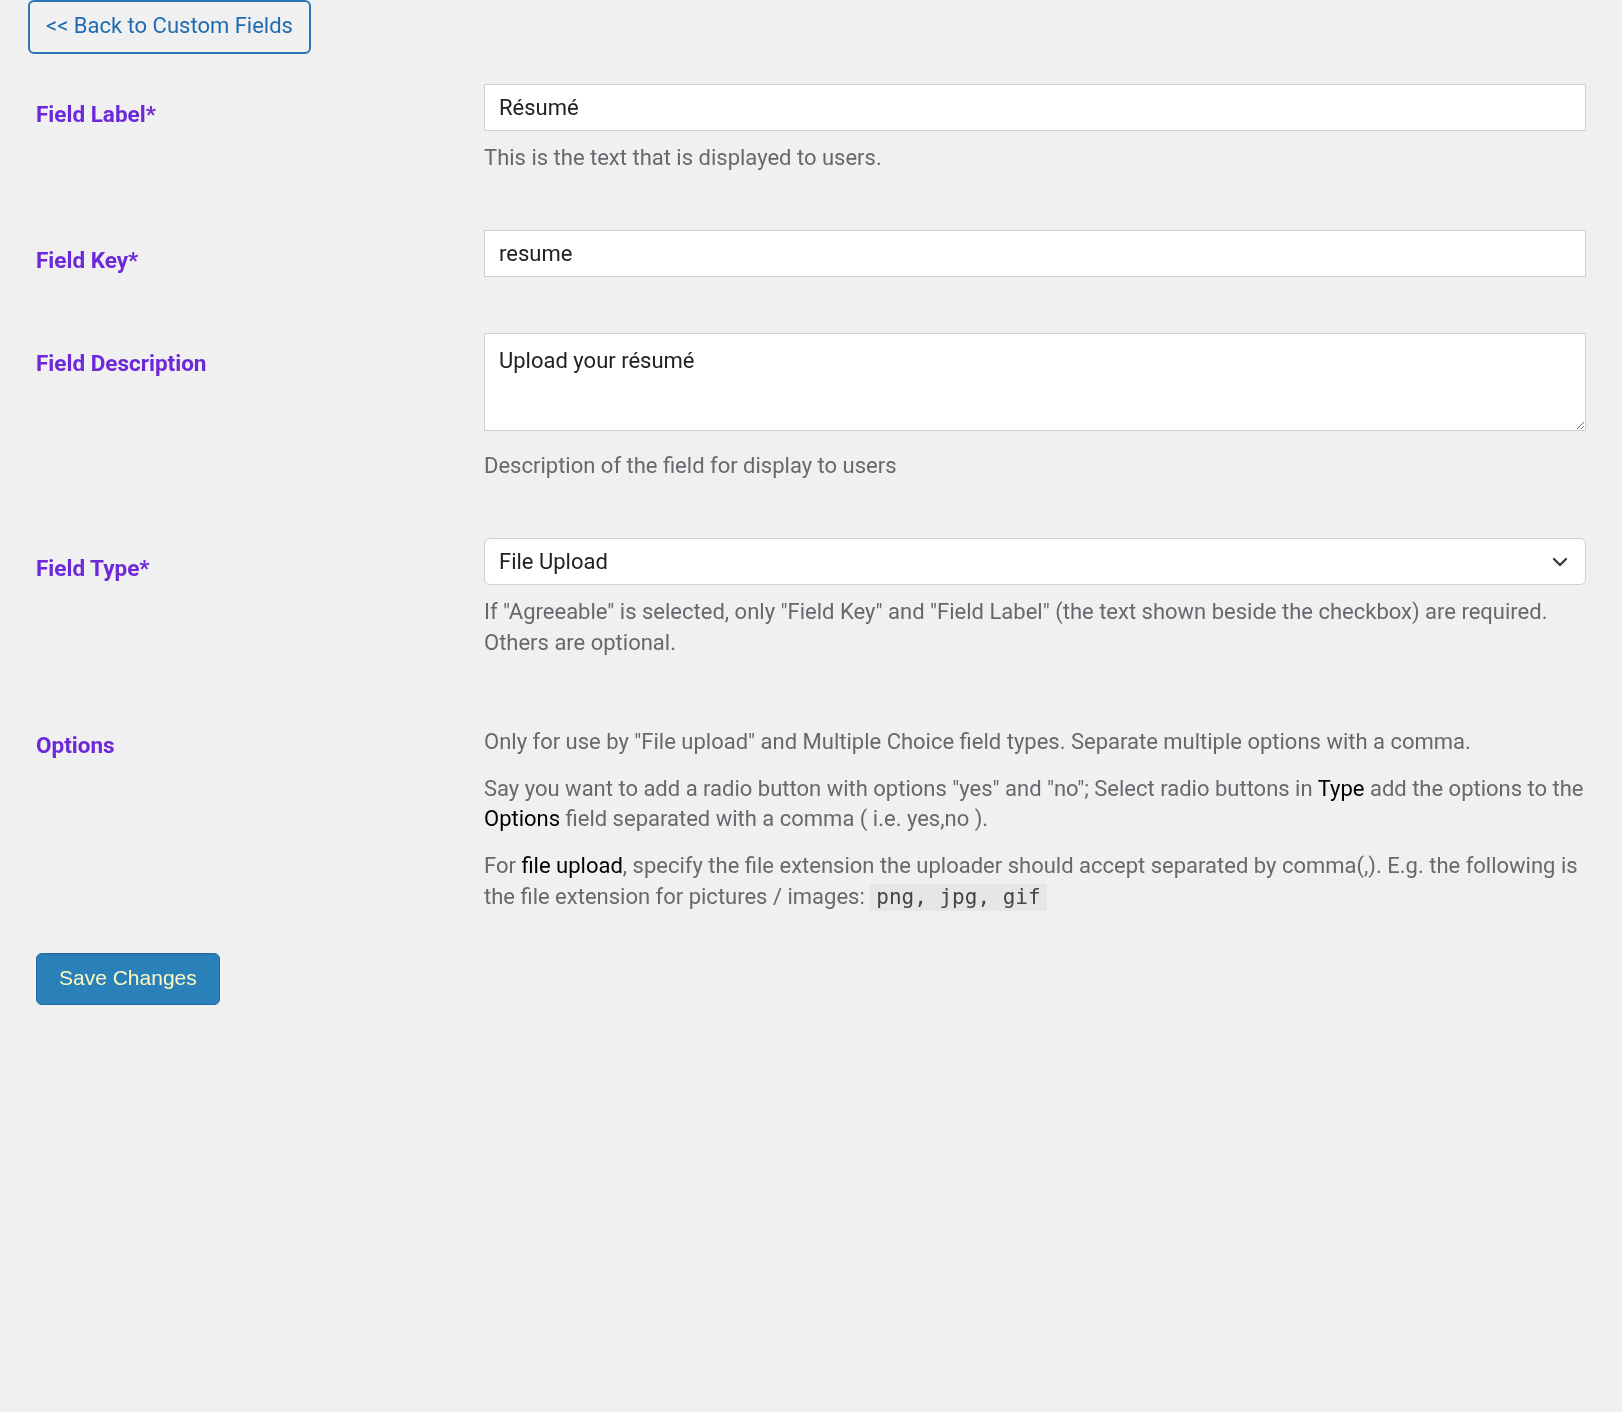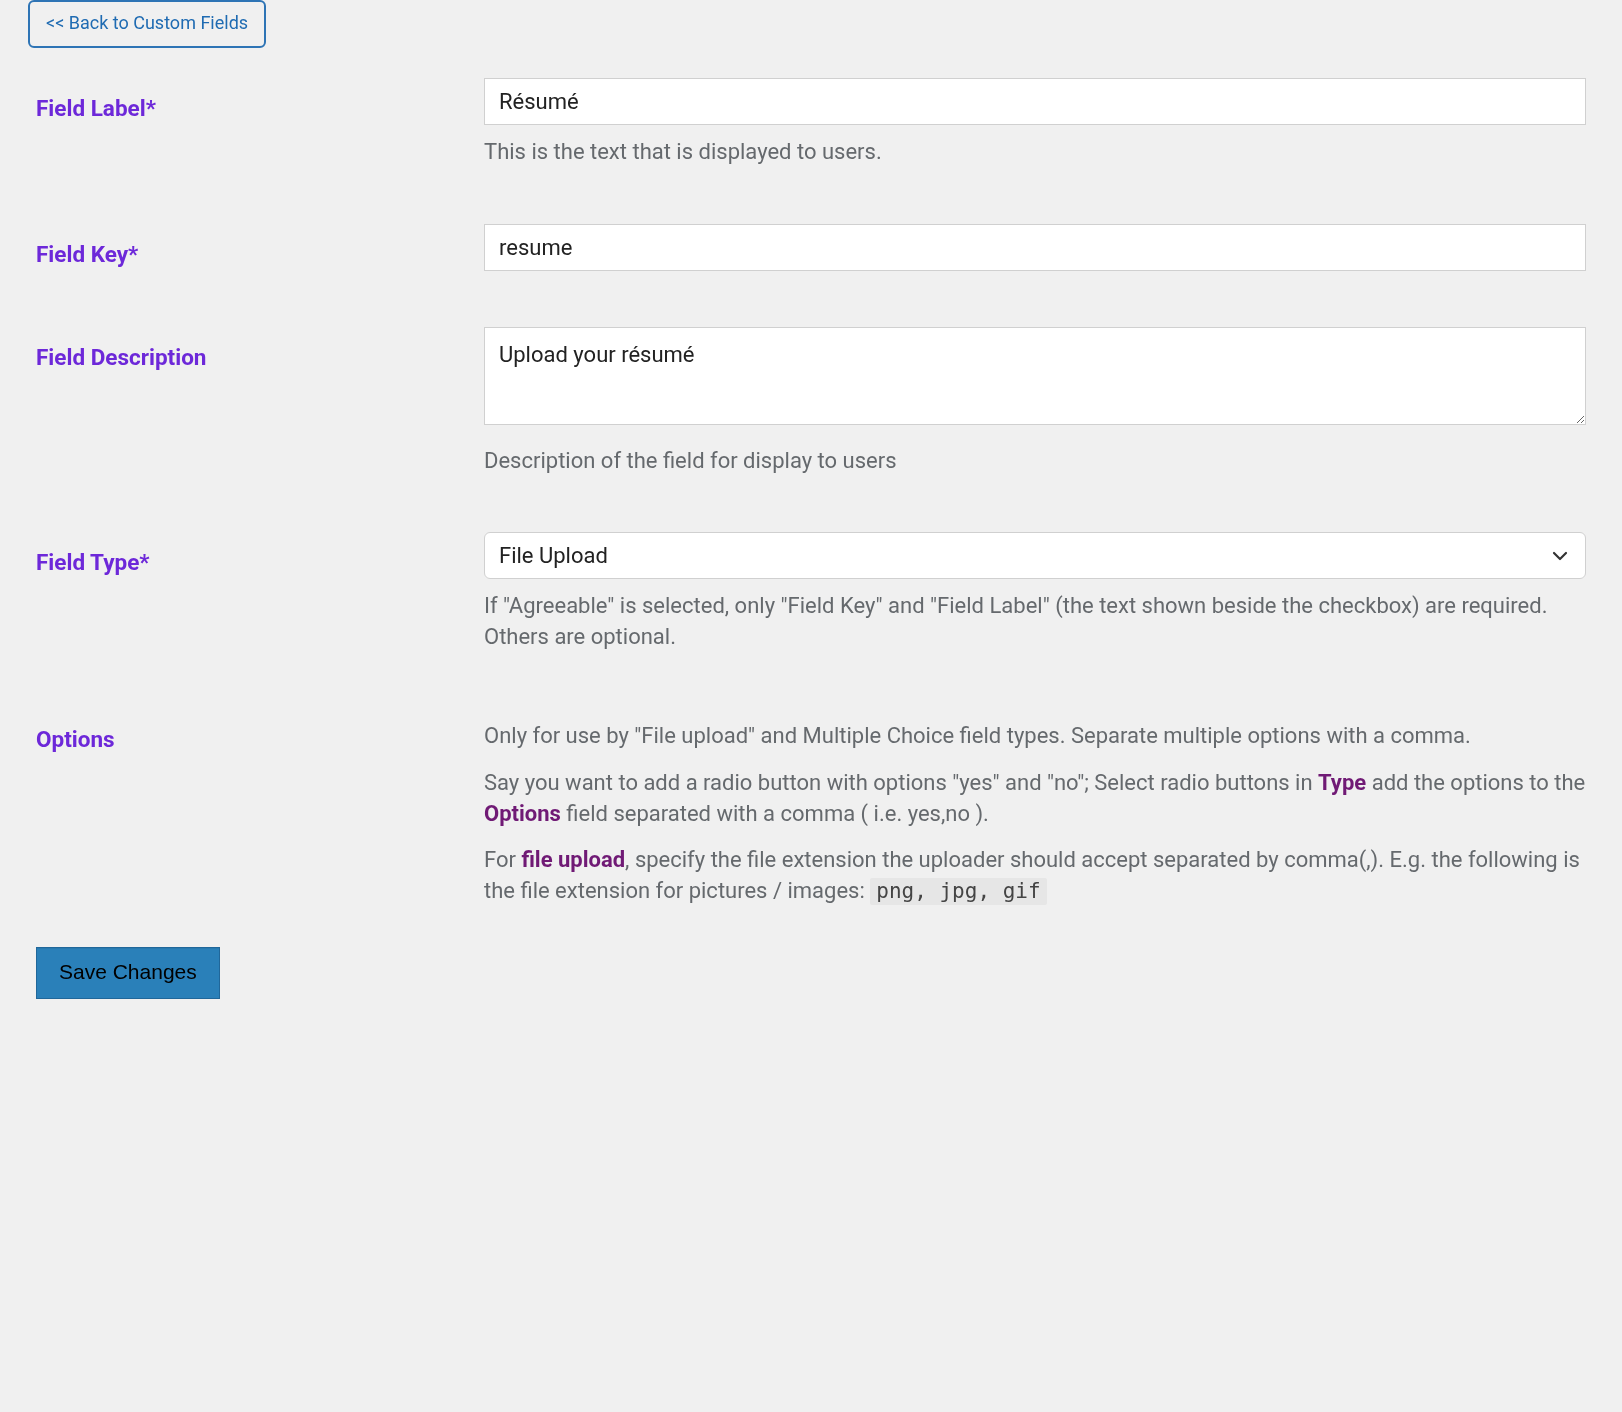--- a/index.html
+++ b/index.html
@@ -26,21 +26,21 @@
   }
   .wrap {padding:0 0 0 0;}
   .back-link {
     display:inline-block;
     margin:0 0 30px 28px;
     padding:8px 16px 10px 16px;
     border:2px solid var(--blue-border);
     border-radius:6px;
     color:#1f6bb2;
     background:transparent;
-    font-size:18px;
+    font-size:22px;
     cursor:pointer;
     text-decoration:none;
   }
   .form-row {
     display:flex;
     align-items:flex-start;
     padding:0 36px 0 36px;
     margin-bottom:56px;
   }
   .form-row .label-col {
@@ -57,21 +57,21 @@
     color:#6d28d9;
     font-size:22.5px;
   }
   .desc {
     color:var(--muted);
     margin-top:12px;
     font-size:22px;
     line-height:1.4;
   }
   .desc + .desc {margin-top:16px;}
-  .desc strong {color:#701a75;font-weight:700;}
+  .desc strong {color:#000000;font-weight:400;}
   .desc code {
     font-family:ui-monospace,SFMono-Regular,Menlo,Consolas,monospace;
     background:var(--code-bg);
     padding:1px 6px 2px;
     border-radius:2px;
     font-size:21px;
     color:#444;
   }
   input[type=text], textarea {
     width:100%;
@@ -117,23 +117,23 @@
     right:16px;
     top:50%;
     transform:translateY(-50%);
     pointer-events:none;
     display:inline-flex;
     color:#333;
   }
   .save-row {padding:0 0 0 36px;margin-top:40px;}
   .save-btn {
     background:var(--blue-btn);
-    color:#000000;
+    color:#fef9c3;
     border:1px solid #20679a;
-    border-radius:0;
+    border-radius:6px;
     padding:12px 22px 14px;
     font-size:21px;
     cursor:pointer;
     box-shadow:0 1px 0 rgba(0,0,0,.05) inset;
   }
 </style>
 </head>
 <body>
 
 <div class="wrap">

